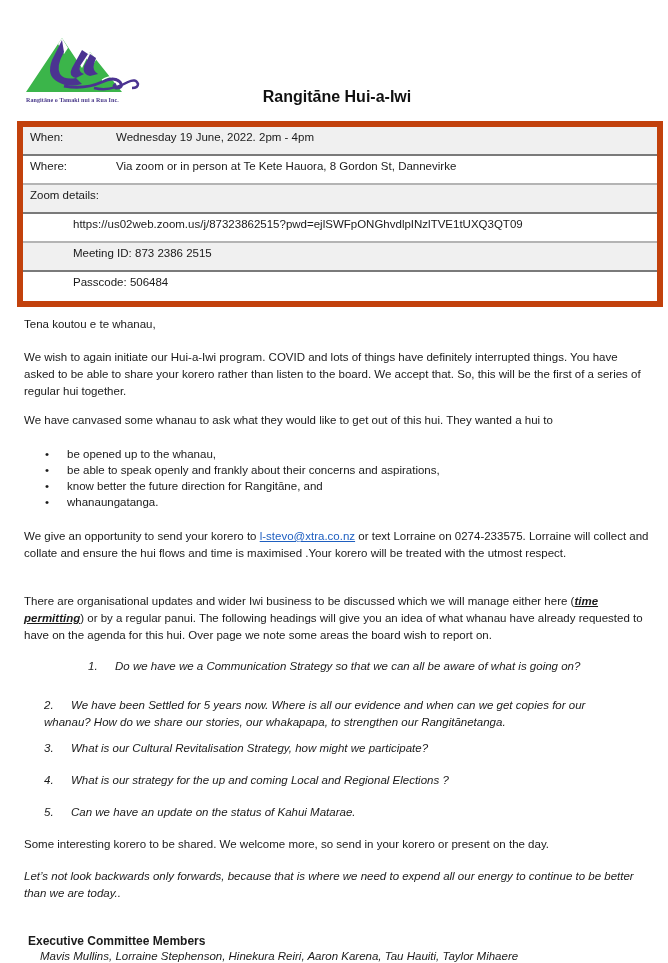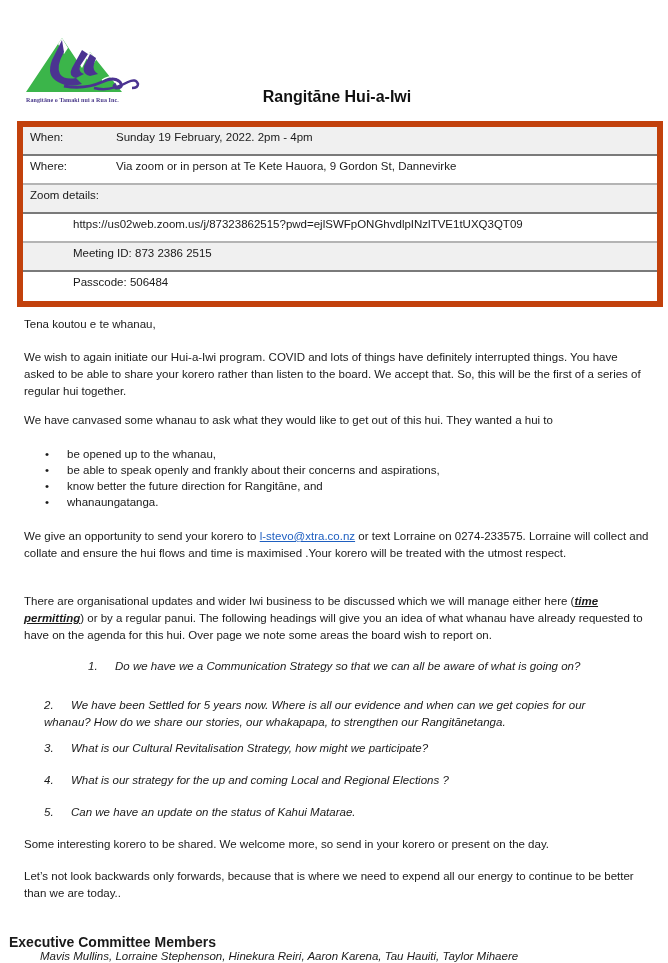--- a/index.html
+++ b/index.html
@@ -35,21 +35,21 @@
     .bullets li .dot { position: absolute; left: 21px; top: 0; }
 
     .email-link { color: #1f5fc0; text-decoration: underline; }
     .bold-ul { font-weight: bold; font-style: italic; text-decoration: underline; }
 
     .agenda { position: absolute; left: 44px; width: 600px; font-style: italic; font-size: 11.5px; line-height: 17px; }
     .agenda-item { position: absolute; left: 0; width: 600px; }
     .agenda-item .num { display: inline-block; width: 27px; }
 
     .signatories { position: absolute; left: 40px; top: 916px; font-style: italic; font-size: 11.5px; margin-top: 34px; }
-    .committee { position: absolute; left: 9px; top: 934px; font-weight: bold; font-size: 14px; }
+    .committee { position: absolute; left: 28px; top: 934px; font-weight: bold; font-size: 12px; }
   </style>
 </head>
 <body>
 
 <div class="page">
 
   <div class="logo">
     <svg width="120" height="68" viewBox="0 0 120 68">
 
       <polygon points="2,62 38,8 58,38 66,22 98,62" fill="#3bb54a"></polygon>
@@ -66,25 +66,25 @@
       <path d="M78,50 Q88,44 94,48" fill="none" stroke="#ffffff" stroke-width="1.2"></path>
     </svg>
     <div class="logo-caption">Rangitāne o Tamaki nui a Rua Inc.</div>
   </div>
 
   <div class="title">Rangitāne Hui-a-Iwi</div>
 
   <div class="info-table">
     <div class="info-row gray">
       <span class="lbl">When:</span>
-      <span class="val">Sunday 19 February, 2022. 2pm - 4pm</span>
+      <span class="val">Wednesday 19 June, 2022. 2pm - 4pm</span>
     </div>
     <div class="info-row white light">
       <span class="lbl">Where:</span>
-      <span class="val">Via zoom or in person at Te Kete Hauora, 9 Gordon St, Dannevirke</span>
+      <span class="val">Via zoom or in person at Te Kete Hauora, 8 Gordon St, Dannevirke</span>
     </div>
     <div class="info-row gray">
       <span class="lbl">Zoom details:</span>
     </div>
     <div class="info-row white light">
       <span class="ind">https://us02web.zoom.us/j/87323862515?pwd=ejlSWFpONGhvdlpINzlTVE1tUXQ3QT09</span>
     </div>
     <div class="info-row gray">
       <span class="ind">Meeting ID: 873 2386 2515</span>
     </div>
@@ -110,19 +110,19 @@
   <div class="agenda" style="top:658px;">
     <div class="agenda-item" style="top:0px;margin-left:44px;"><span class="num">1.</span><span>Do we have we a  Communication Strategy so that we can all be aware of what is going on?</span></div>
     <div class="agenda-item" style="top:39px;"><span class="num">2.</span><span>We have been Settled for 5 years now. Where is all our evidence and when can we get copies for our</span><br><span>whanau? How do we share our stories, our whakapapa, to strengthen our Rangitānetanga.</span></div>
     <div class="agenda-item" style="top:82px;"><span class="num">3.</span><span>What is our Cultural Revitalisation Strategy, how might we participate?</span></div>
     <div class="agenda-item" style="top:114px;"><span class="num">4.</span><span>What is our strategy for the up and coming Local and Regional Elections ?</span></div>
     <div class="agenda-item" style="top:146px;"><span class="num">5.</span><span>Can we have an update on the status of Kahui Matarae.</span></div>
   </div>
 
   <div class="body-text" style="top:836px;">
     <p class="p" style="top:0px;">Some interesting korero to be shared. We welcome more, so send in your korero or present on the day.</p>
-    <p class="p" style="top:32px;">Let’s not look backwards only forwards, because that is where we need to expend all our energy to continue to be better than we are today..</p>
+    <p class="p" style="top:32px;font-style:italic;">Let’s not look backwards only forwards, because that is where we need to expend all our energy to continue to be better than we are today..</p>
   </div>
 
   <div class="signatories">Mavis Mullins, Lorraine Stephenson, Hinekura Reiri, Aaron Karena, Tau Hauiti, Taylor Mihaere</div>
   <div class="committee">Executive Committee Members</div>
 
 </div>
 
 </body></html>

